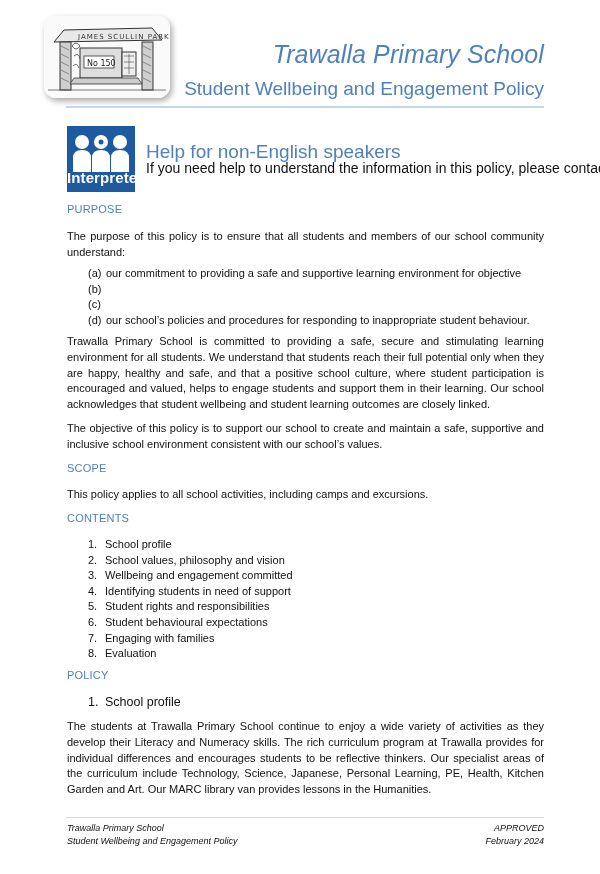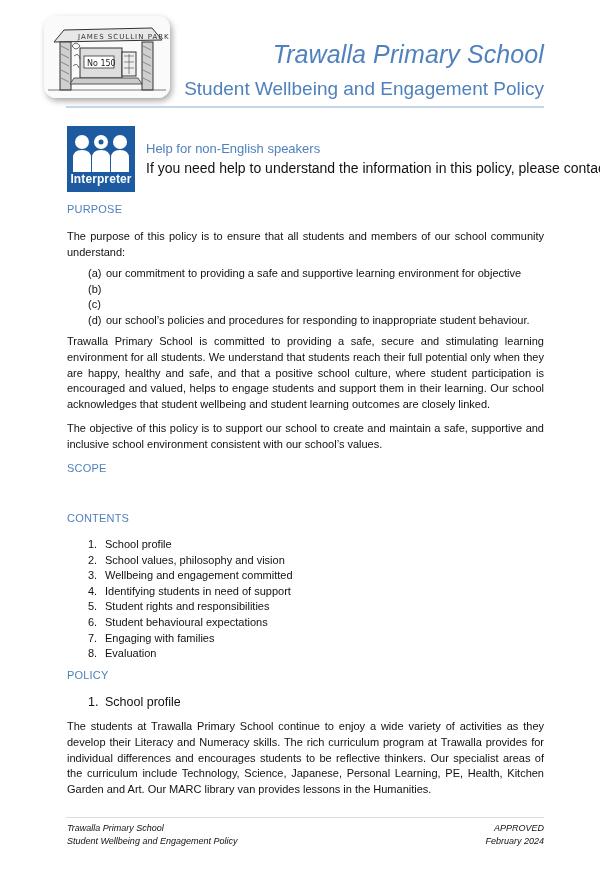--- a/index.html
+++ b/index.html
@@ -28,25 +28,25 @@
       background: #c5d6e6;
     }
 
     
     .interp-icon {
       position: absolute; left: 67px; top: 126px; width: 68px; height: 66px;
       background: #1d5aa0;
     }
     .interp-label {
       position: absolute; left: 0; right: 0; bottom: 6px; text-align: center;
-      color: #fff; font-size: 12px; font-weight: bold; letter-spacing: 0.1px;
+      color: #fff; font-size: 15px; font-weight: bold; letter-spacing: 0.1px;
     }
     .help-title {
       position: absolute; left: 146px; top: 141px;
-      font-size: 13px; color: #4f81bd; white-space: nowrap;
+      font-size: 19px; color: #4f81bd; white-space: nowrap;
     }
     .help-line {
       position: absolute; left: 146px; font-size: 14px; color: #111; white-space: nowrap;
     }
 
     
     .section-heading {
       position: absolute; left: 67px; font-size: 11px; color: #4f81bd; letter-spacing: 0.2px;
     }
     .para {
@@ -145,20 +145,21 @@
     <li>
         <span class="marker">(d)</span>
         <span>our school’s policies and procedures for responding to inappropriate student behaviour.</span>
       </li>
   </ul>
 
   <div class="para" style="top:334px;">Trawalla Primary School is committed to providing a safe, secure and stimulating learning environment for all students.  We understand that students reach their full potential only when they are happy, healthy and safe, and that a positive school culture, where student participation is encouraged and valued, helps to engage students and support them in their learning. Our school acknowledges that student wellbeing and student learning outcomes are closely linked.</div>
   <div class="para" style="top:421px;">The objective of this policy is to support our school to create and maintain a safe, supportive and inclusive school environment consistent with our school’s values.</div>
 
   <div class="section-heading" style="top:462px;">SCOPE</div>
+  <div class="para" style="top:487px;">This policy applies to all school activities, including camps and excursions.</div>
 
   <div class="section-heading" style="top:512px;text-align:center;">CONTENTS</div>
   <ul class="list num-list" style="top:537px;">
     <li>
         <span class="marker">1.</span>
         <span>School profile</span>
       </li>
     <li>
         <span class="marker">2.</span>
         <span>School values, philosophy and vision</span>

